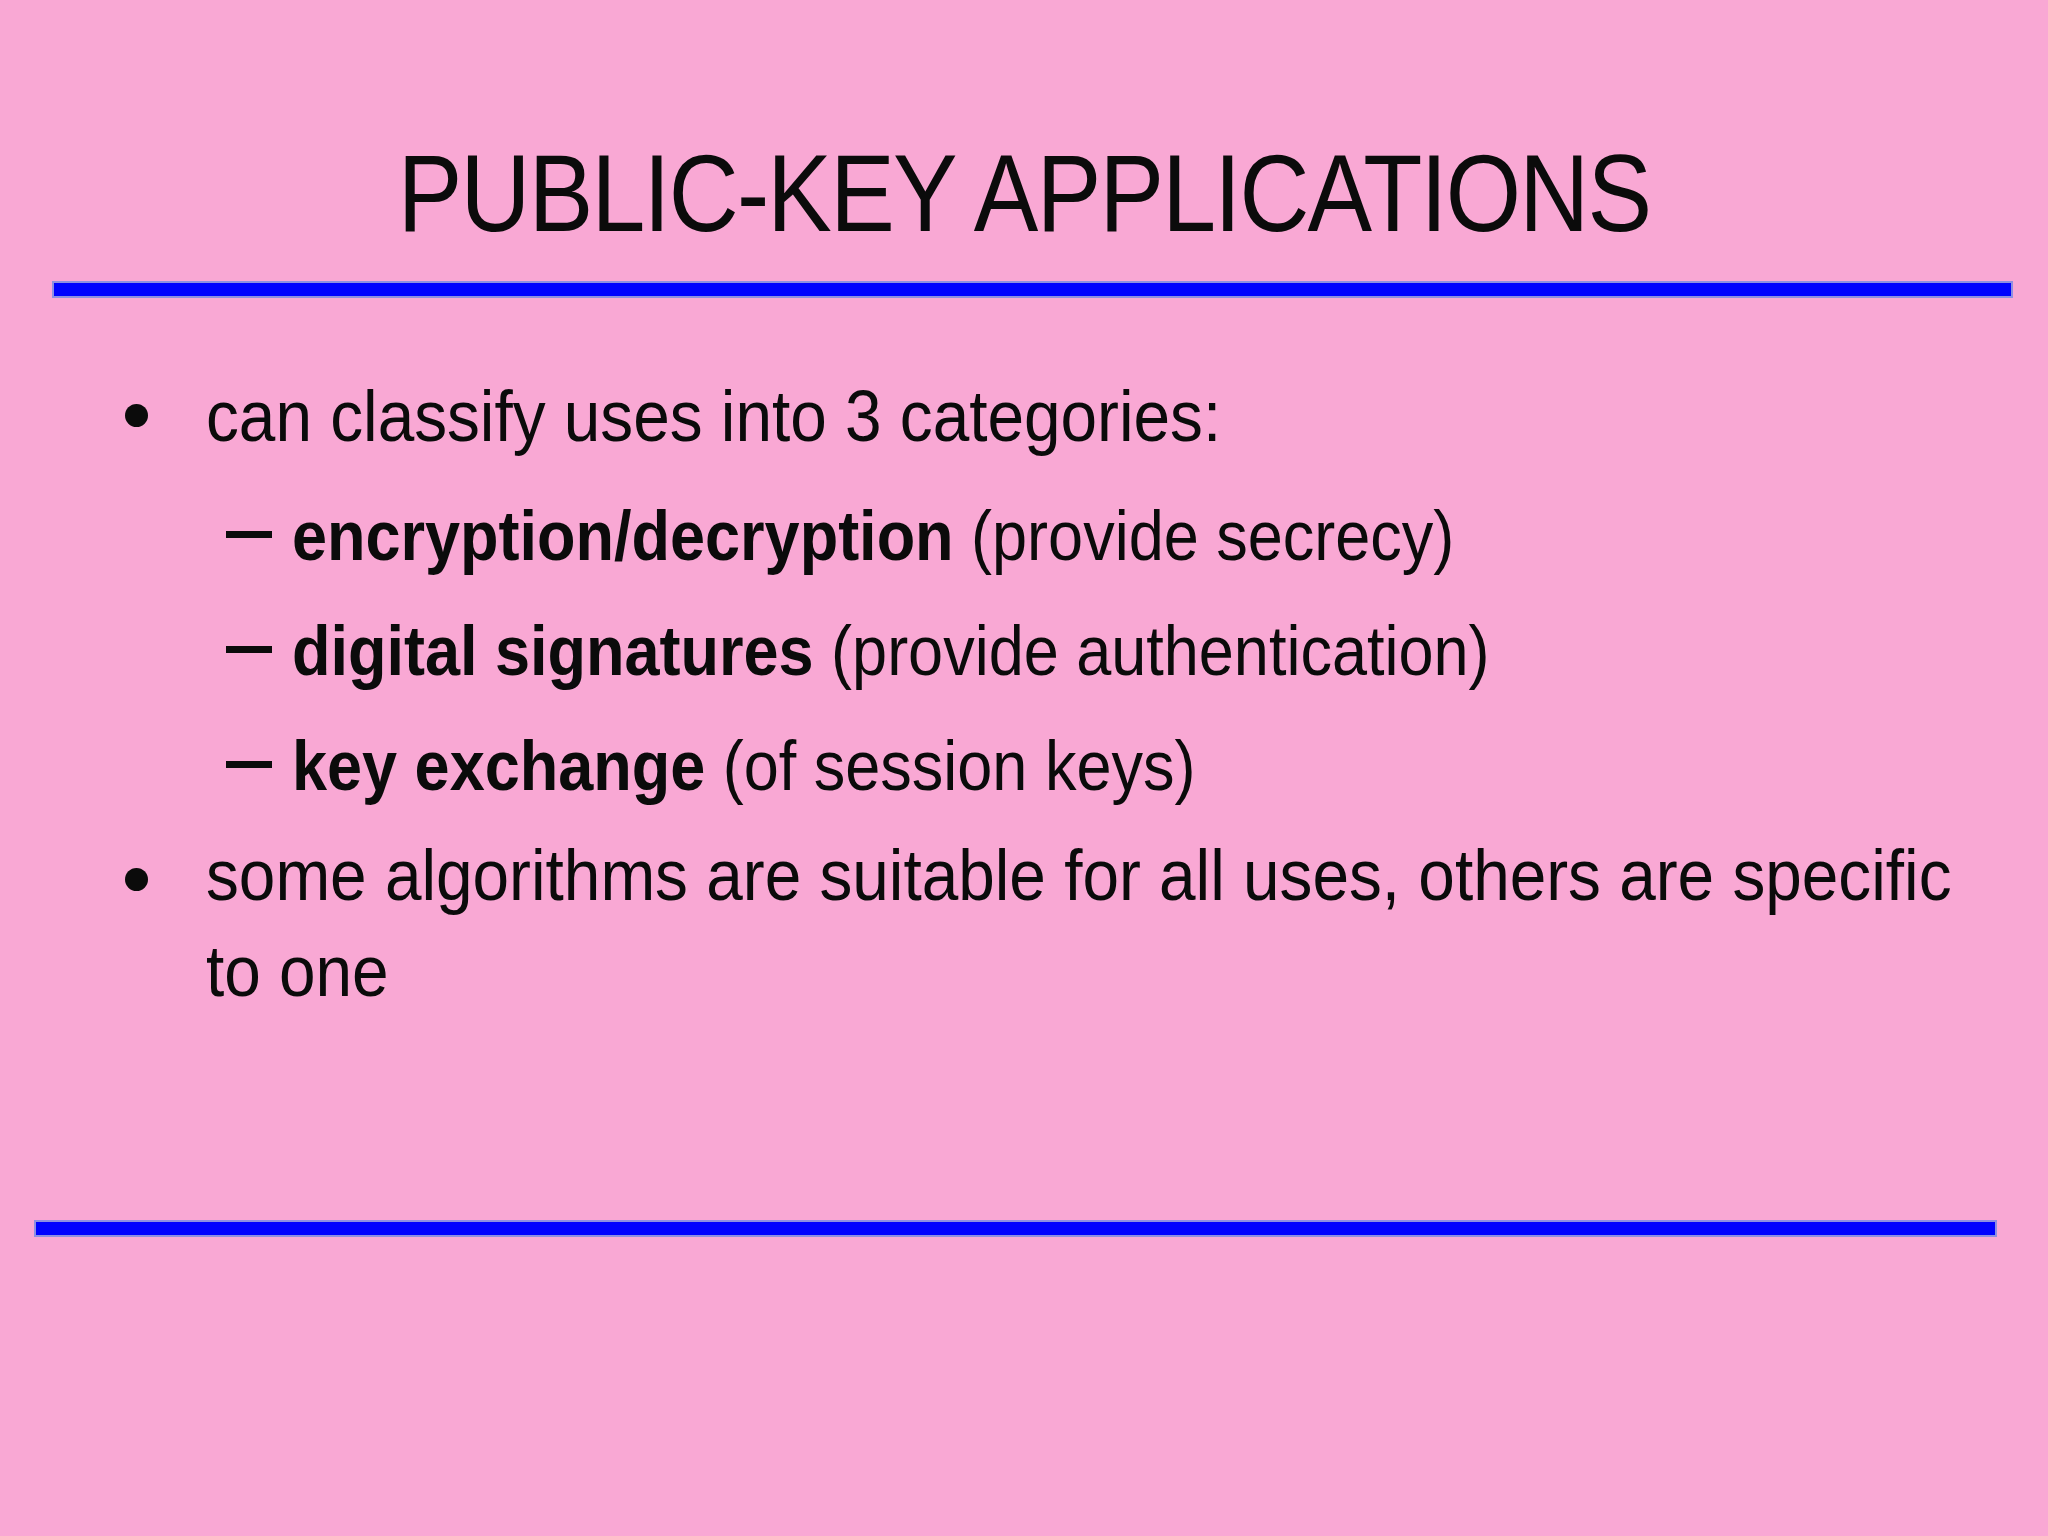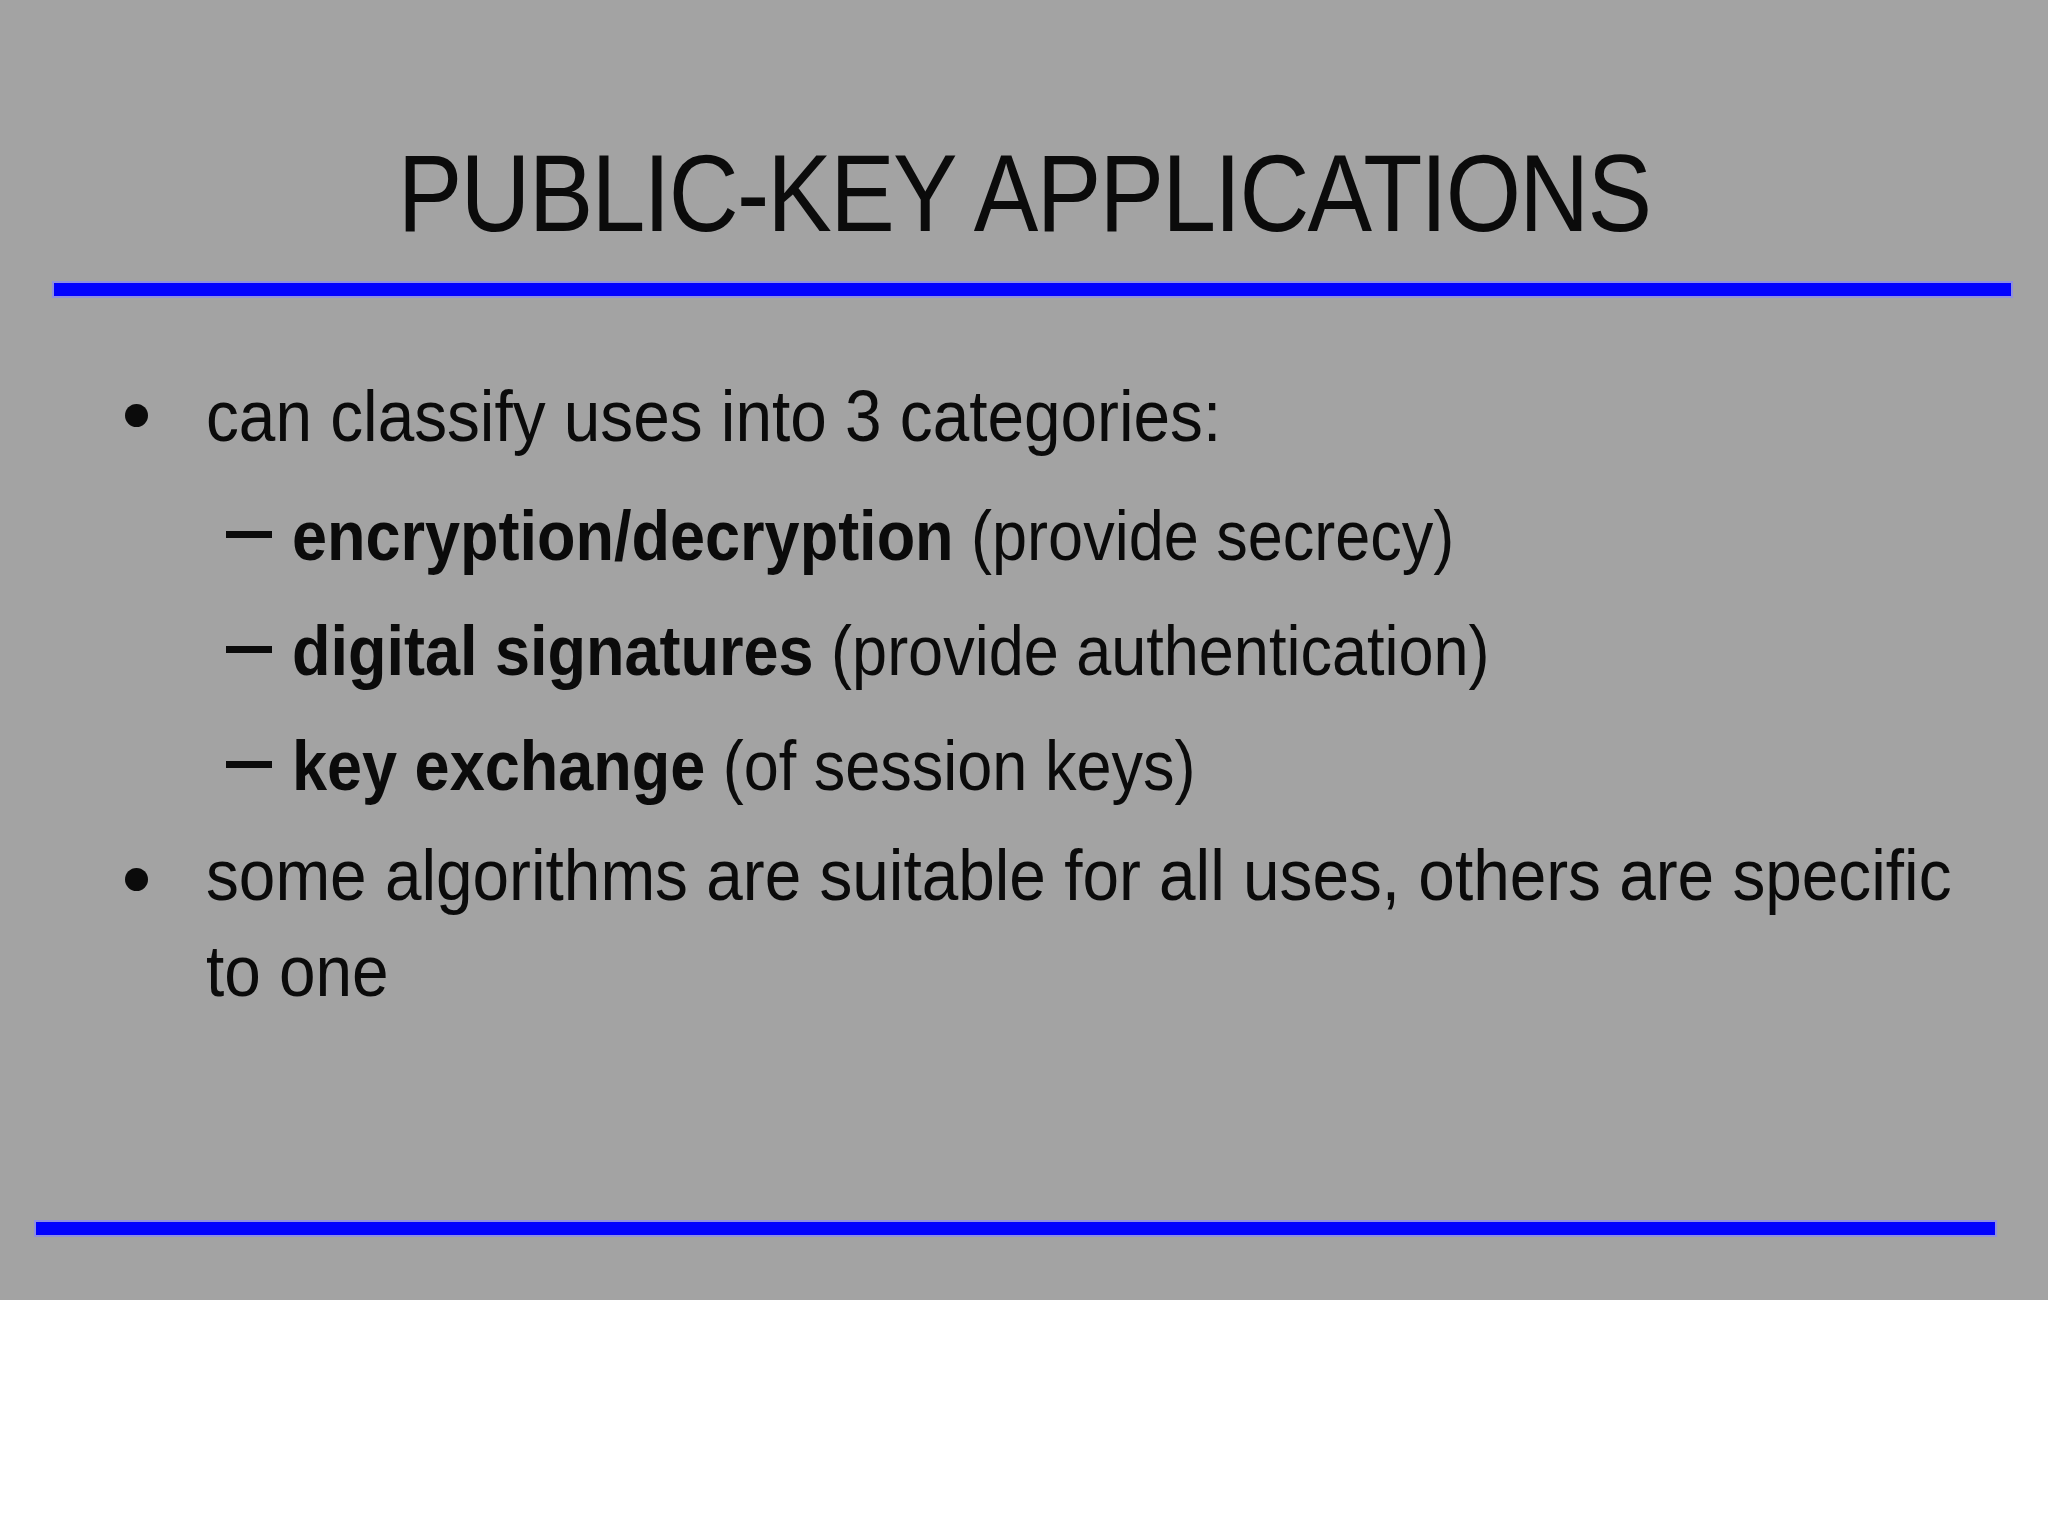--- a/index.html
+++ b/index.html
@@ -4,22 +4,22 @@
 <style>
   html, body {
     margin: 0;
     padding: 0;
     background: #ffffff;
     font-family: "Liberation Sans", sans-serif;
   }
   .slide {
     position: relative;
     width: 2048px;
-    height: 1300px;
-    background: #a3a3a3;
+    height: 1536px;
+    background: #f9a8d4;
     overflow: hidden;
     color: #0b0b0b;
   }
   .title {
     position: absolute;
     top: 138px;
     left: 0;
     width: 2048px;
     margin: 0;
     text-align: center;

